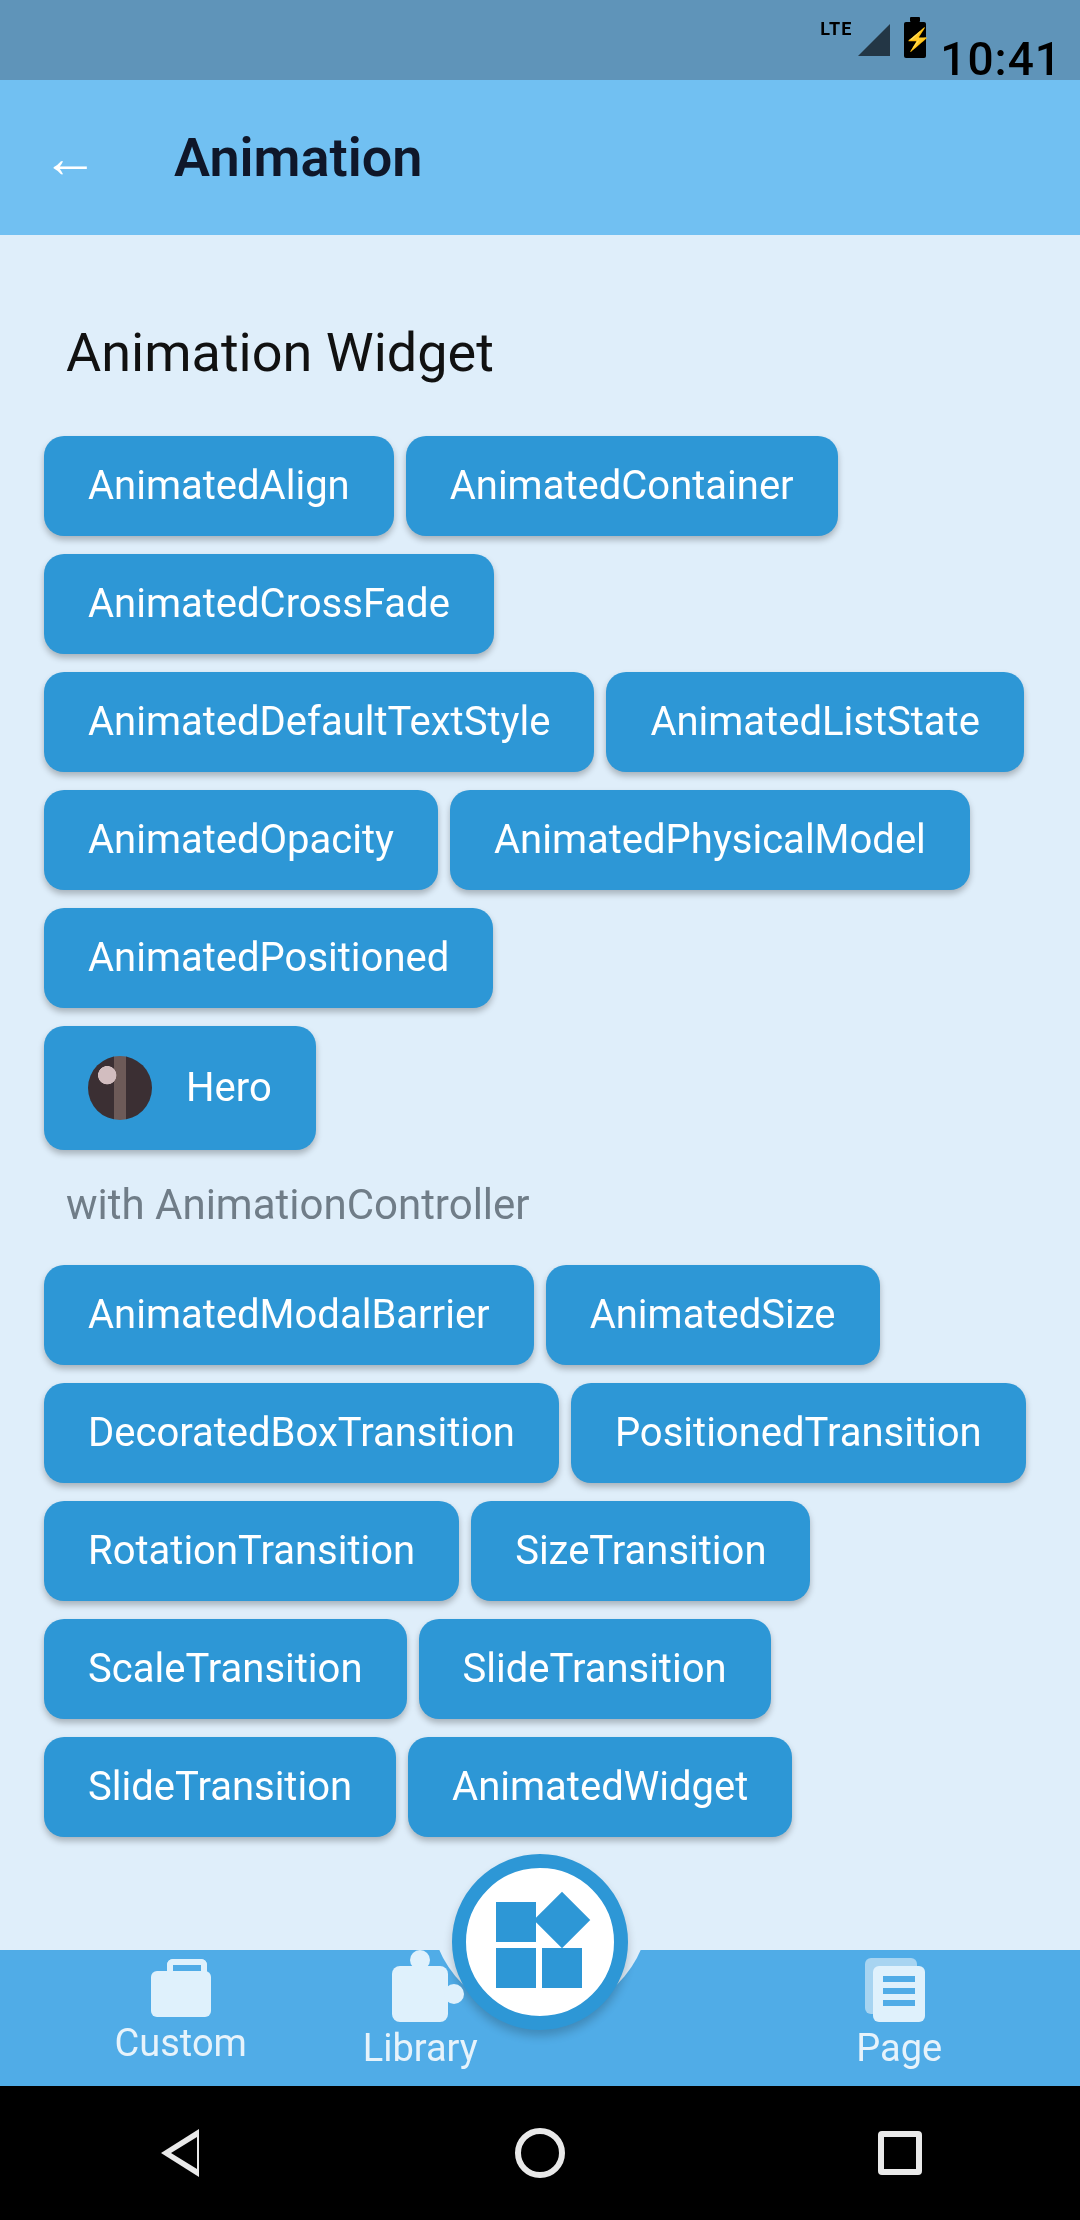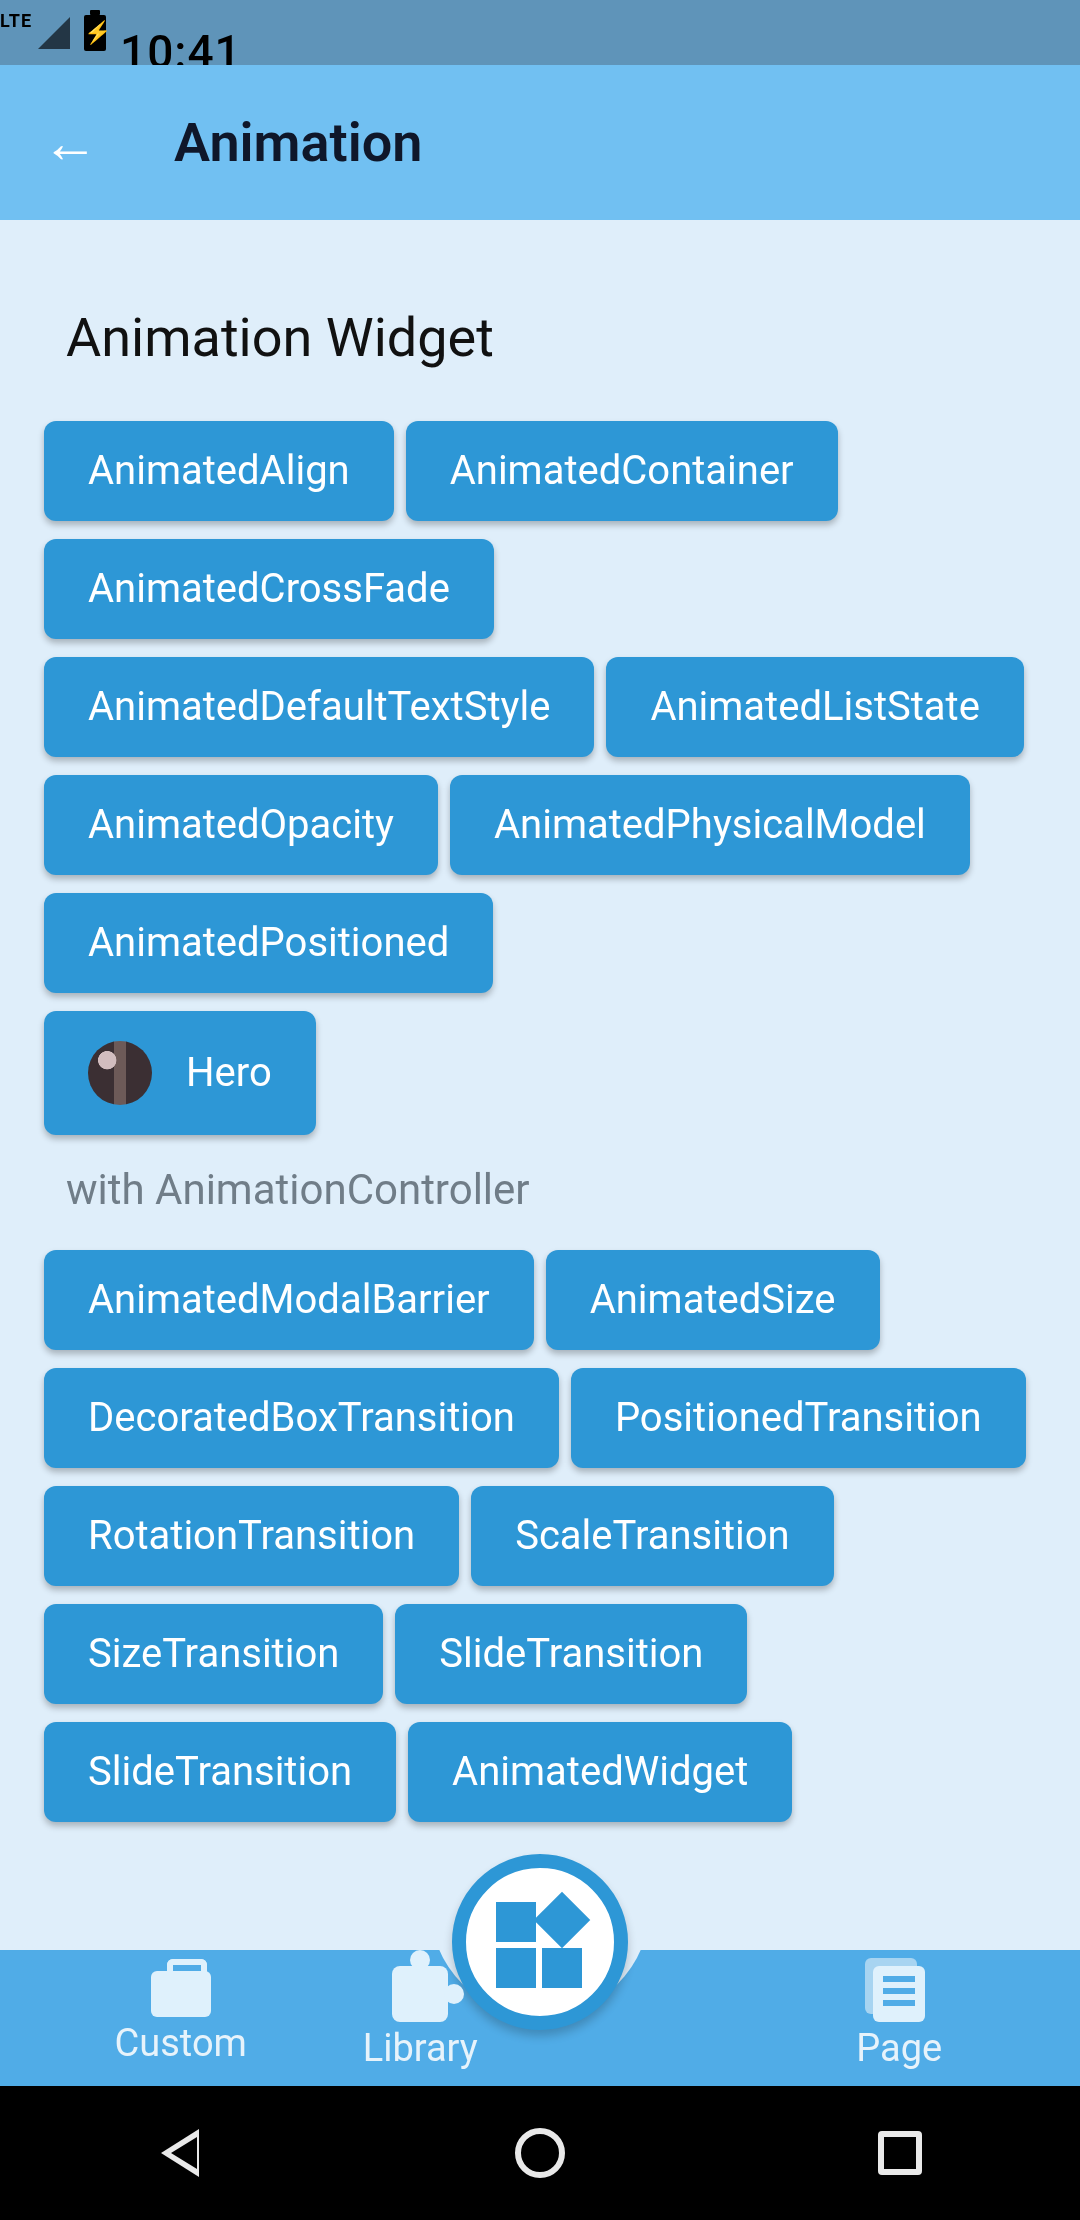--- a/index.html
+++ b/index.html
@@ -1,23 +1,23 @@
 <!DOCTYPE html>
 <html><head>
 <meta charset="utf-8">
 <style>
   * { margin:0; padding:0; box-sizing:border-box; -webkit-font-smoothing:antialiased; }
   html, body { width:1080px; height:2220px; overflow:hidden; font-family:Roboto,"Helvetica Neue",Arial,sans-serif; }
   body { background:#dfeefa; display:flex; flex-direction:column; }
 
   
   .status-bar {
-    height:65px; background:#5f94b9; color:#000;
-    display:flex; align-items:center; 
-    font-size:40px; font-weight:500; gap:14px;
+    height:80px; background:#5f94b9; color:#000;
+    display:flex; align-items:center; justify-content:flex-end;
+    padding-right:18px; font-size:40px; font-weight:500; gap:14px;
   }
   .status-bar .lte-text { font-size:18px; font-weight:700; letter-spacing:1px; transform:translateY(-12px); }
   .status-bar .triangle {
     width:0; height:0; border-style:solid;
     border-width:0 0 32px 32px;
     border-color:transparent transparent #233645 transparent;
     margin-left:-8px;
   }
   .status-bar .battery {
     width:22px; height:36px; background:#000; position:relative; border-radius:2px;
@@ -48,21 +48,21 @@
   }
   .subsection-title {
     color:#707d88; font-size:42px; font-weight:400;
     padding:30px 0 36px 66px;
   }
   .chip-wrap {
     display:flex; flex-wrap:wrap; gap:18px 12px;
     padding:0 44px;
   }
   .chip {
-    background:#2d97d6; color:#fff; border-radius:12px;
+    background:#2d97d6; color:#fff; border-radius:20px;
     font-size:40px; line-height:1; font-weight:400;
     padding:30px 44px; box-shadow:0 4px 6px rgba(0,0,0,.25);
     display:inline-flex; align-items:center; gap:34px;
     cursor:pointer;
   }
   .hero-thumb {
     width:64px; height:64px; border-radius:50%;
     background:
       radial-gradient(circle at 30% 30%, #d2bdbf 0 14%, transparent 15%),
       linear-gradient(90deg,#3b2f33 0 40%, #6d5a58 40% 60%, #3b2f33 60% 100%);
@@ -198,24 +198,24 @@
       <div class="chip">
         <span>DecoratedBoxTransition</span>
       </div>
       <div class="chip">
         <span>PositionedTransition</span>
       </div>
       <div class="chip">
         <span>RotationTransition</span>
       </div>
       <div class="chip">
+        <span>SizeTransition</span>
+      </div>
+      <div class="chip">
         <span>ScaleTransition</span>
-      </div>
-      <div class="chip">
-        <span>SizeTransition</span>
       </div>
       <div class="chip">
         <span>SlideTransition</span>
       </div>
       <div class="chip">
         <span>SlideTransition</span>
       </div>
       <div class="chip">
         <span>AnimatedWidget</span>
       </div>

